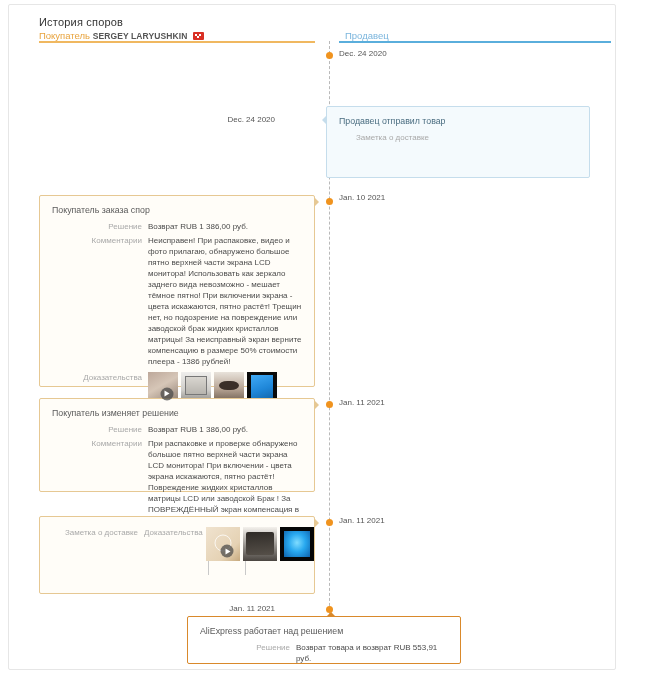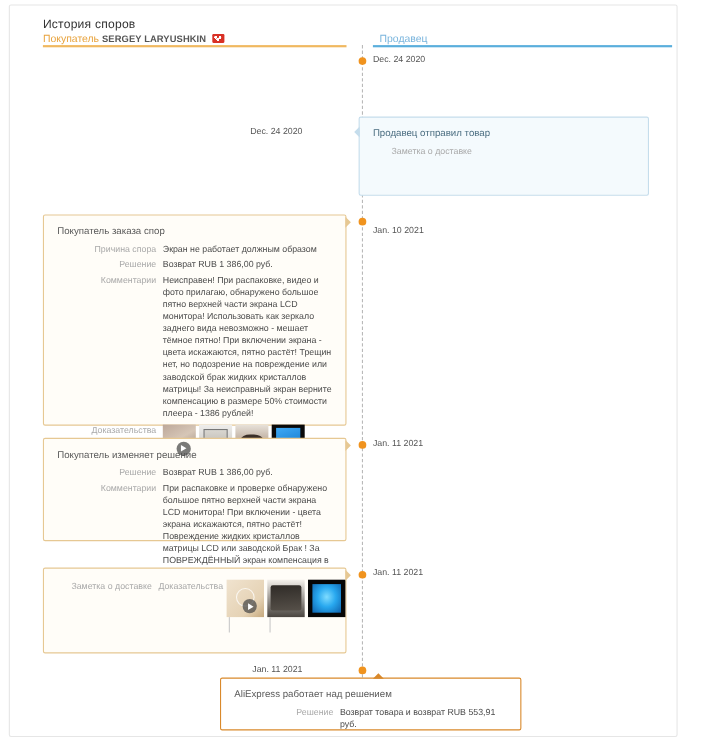--- a/index.html
+++ b/index.html
@@ -224,28 +224,24 @@
         <div class="rows">
           <div class="row">
             <div class="lbl">Заметка о доставке</div>
             <div class="val"></div>
           </div>
         </div>
         <div class="ptr ptr-l" style="left:-5px; top:8px;"></div>
       </div>
 
       <div class="dot orange" style="top:193px"></div>
-      <div class="tl-date right" style="top:200px">Jan. 10 2021</div>
+      <div class="tl-date right" style="top:188px">Jan. 10 2021</div>
       <div class="card" style="left:30px; top:190px; width:276px; height:192px;">
         <div class="card-title">Покупатель заказа спор</div>
         <div class="rows">
-          <div class="row">
-            <div class="lbl">Причина спора</div>
-            <div class="val">Экран не работает должным образом</div>
-          </div>
           <div class="row">
             <div class="lbl">Решение</div>
             <div class="val">Возврат RUB 1 386,00 руб.</div>
           </div>
           <div class="row">
             <div class="lbl">Комментарии</div>
             <div class="val">Неисправен! При распаковке, видео и фото прилагаю, обнаружено большое пятно верхней части экрана LCD монитора! Использовать как зеркало заднего вида невозможно - мешает тёмное пятно! При включении экрана - цвета искажаются, пятно растёт! Трещин нет, но подозрение на повреждение или заводской брак жидких кристаллов матрицы! За неисправный экран верните компенсацию в размере 50% стоимости плеера - 1386 рублей!</div>
           </div>
           <div class="row" style="margin-top:5px;">
             <div class="lbl">Доказательства</div>
@@ -310,21 +306,21 @@
                 </div>
               </div>
             </div>
           </div>
         </div>
         <div class="ptr ptr-r" style="right:-5px; top:1px;"></div>
       </div>
 
       <div class="dot orange" style="top:601px"></div>
       <div class="tl-date left" style="top:599px">Jan. 11 2021</div>
-      <div class="card center" style="left:178px; top:611px; width:274px; height:48px;margin-left:13px;">
+      <div class="card center" style="left:178px; top:611px; width:274px; height:48px;">
         <div class="card-title">AliExpress работает над решением</div>
         <div class="rows">
           <div class="row">
             <div class="lbl">Решение</div>
             <div class="val">Возврат товара и возврат RUB 553,91 руб.</div>
           </div>
         </div>
         <div class="ptr ptr-up" style="left:138px; top:-5px;"></div>
       </div>
 

